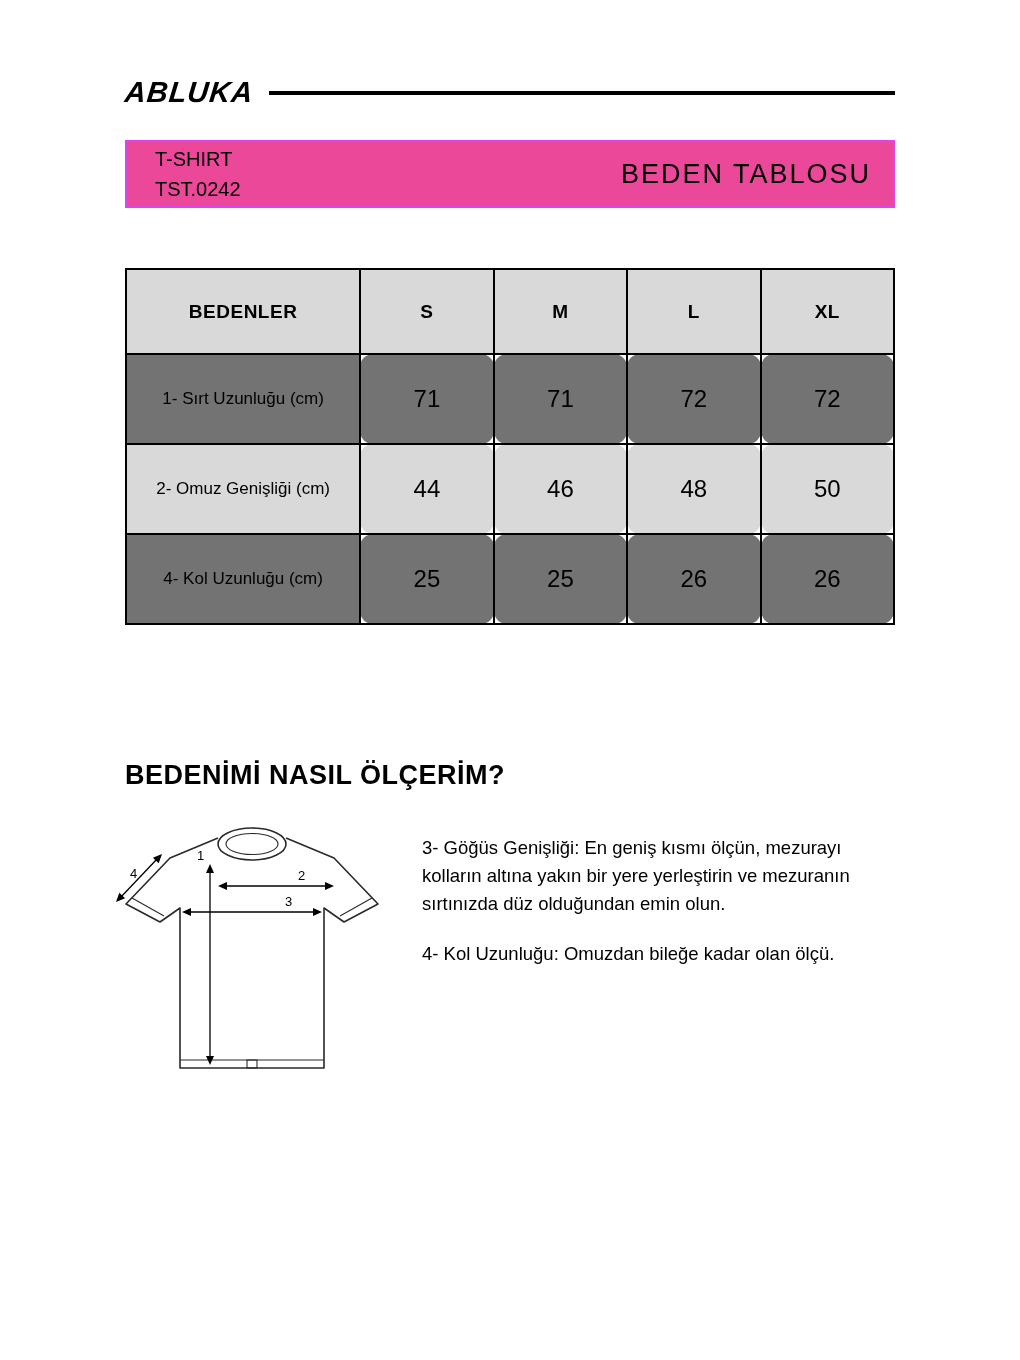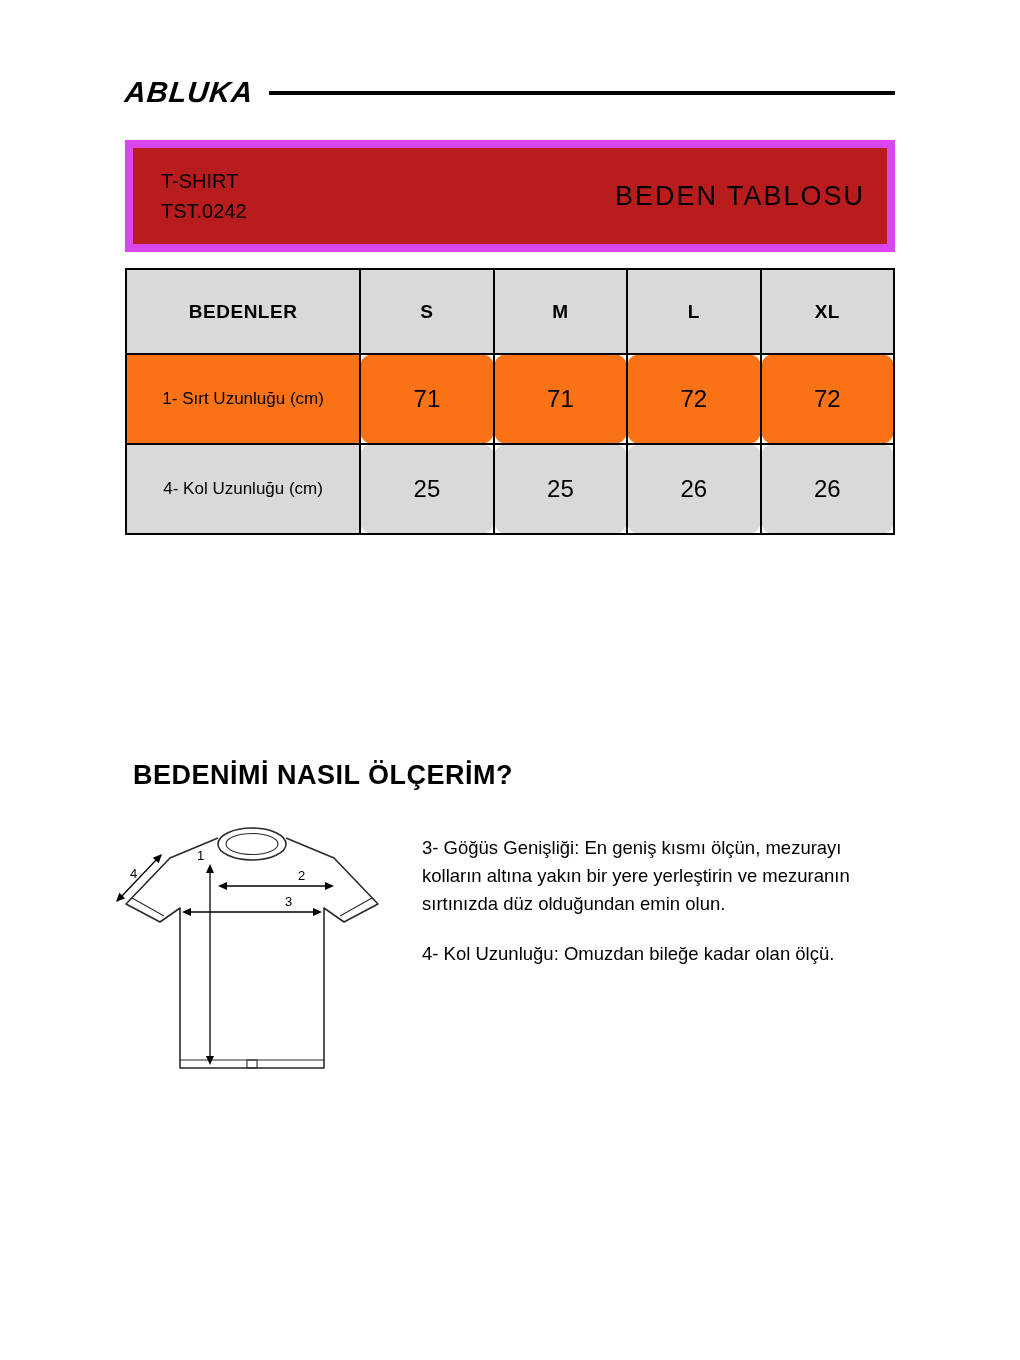--- a/index.html
+++ b/index.html
@@ -33,23 +33,23 @@
     flex: 1;
     height: 4px;
     background: #000;
     margin-left: 16px;
   }
 
   
   .title-box {
     position: absolute;
     left: 125px; top: 140px;
-    width: 770px; height: 112px;
-    border: 8px solid #d946ef;
-    background: #b91c1c;
+    width: 770px; height: 68px;
+    border: 2px solid #d946ef;
+    background: #ec4899;
   }
   .product-info {
     position: absolute;
     left: 28px; top: 50%;
     transform: translateY(-50%);
     font-size: 20px;
     line-height: 30px;
   }
   .main-title {
     position: absolute;
@@ -74,33 +74,32 @@
     text-align: center;
     vertical-align: middle;
   }
   .size-table thead tr { height: 85px; }
   .size-table thead th {
     background: #d9d9d9;
     font-size: 19px;
     font-weight: bold;
     letter-spacing: 0.5px;
   }
-  .size-table tbody tr { height: 90px; background: #f97316; }
+  .size-table tbody tr { height: 90px; background: #737373; }
   .size-table tbody tr:nth-child(even) { background: #d9d9d9; }
   .size-table td.row-label { font-size: 17px; }
   .size-table td.size-value { font-size: 24px; border-radius: 13px; }
 
   
   .section-title {
     position: absolute;
     left: 125px; top: 760px;
     font-size: 27px;
     font-weight: bold;
     letter-spacing: 0.5px;
-    margin-left: 8px;
   }
   .diagram {
     position: absolute;
     left: 100px; top: 816px;
   }
   .dlabel {
     font-size: 13px;
     fill: #000;
     font-family: "Liberation Sans", sans-serif;
   }
@@ -152,20 +151,27 @@
     </thead>
     <tbody>
       <tr>
         <td class="row-label">1- Sırt Uzunluğu (cm)</td>
         <td class="size-value">71</td>
         <td class="size-value">71</td>
         <td class="size-value">72</td>
         <td class="size-value">72</td>
       </tr>
       <tr>
+        <td class="row-label">2- Omuz Genişliği (cm)</td>
+        <td class="size-value">44</td>
+        <td class="size-value">46</td>
+        <td class="size-value">48</td>
+        <td class="size-value">50</td>
+      </tr>
+      <tr>
         <td class="row-label">4- Kol Uzunluğu (cm)</td>
         <td class="size-value">25</td>
         <td class="size-value">25</td>
         <td class="size-value">26</td>
         <td class="size-value">26</td>
       </tr>
     </tbody>
   </table>
 
   <h2 class="section-title">BEDENİMİ NASIL ÖLÇERİM?</h2>

